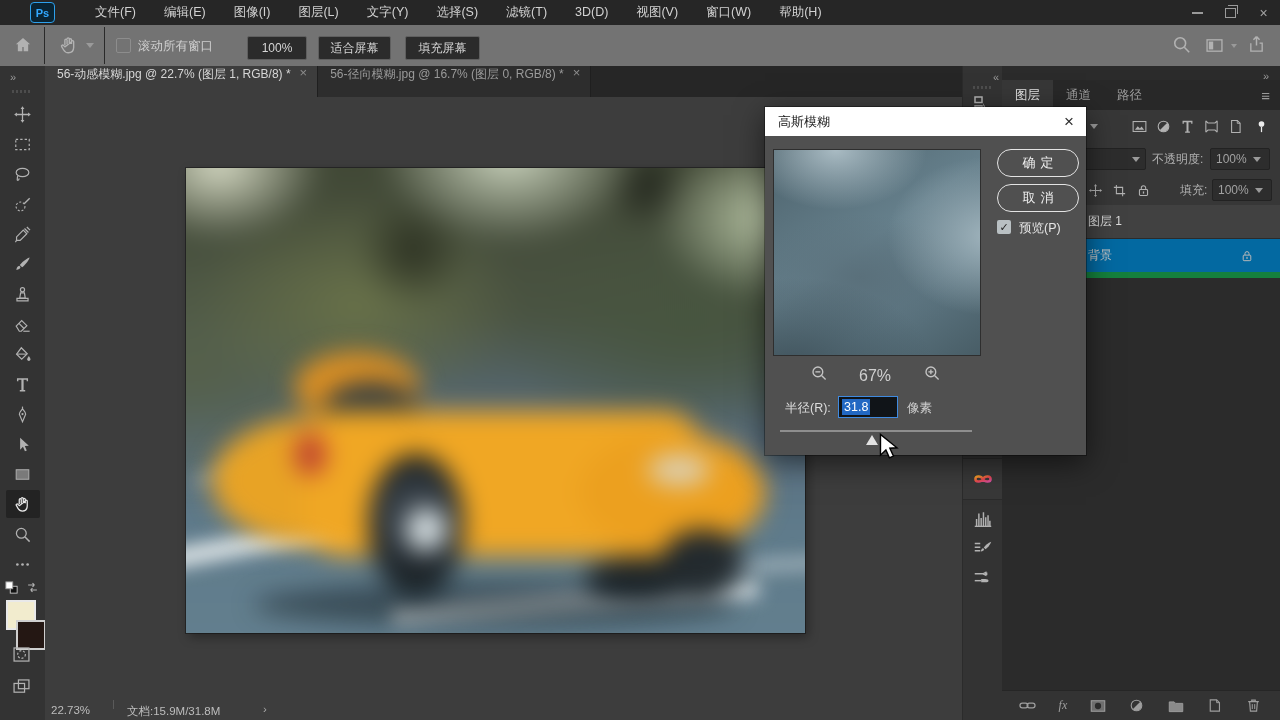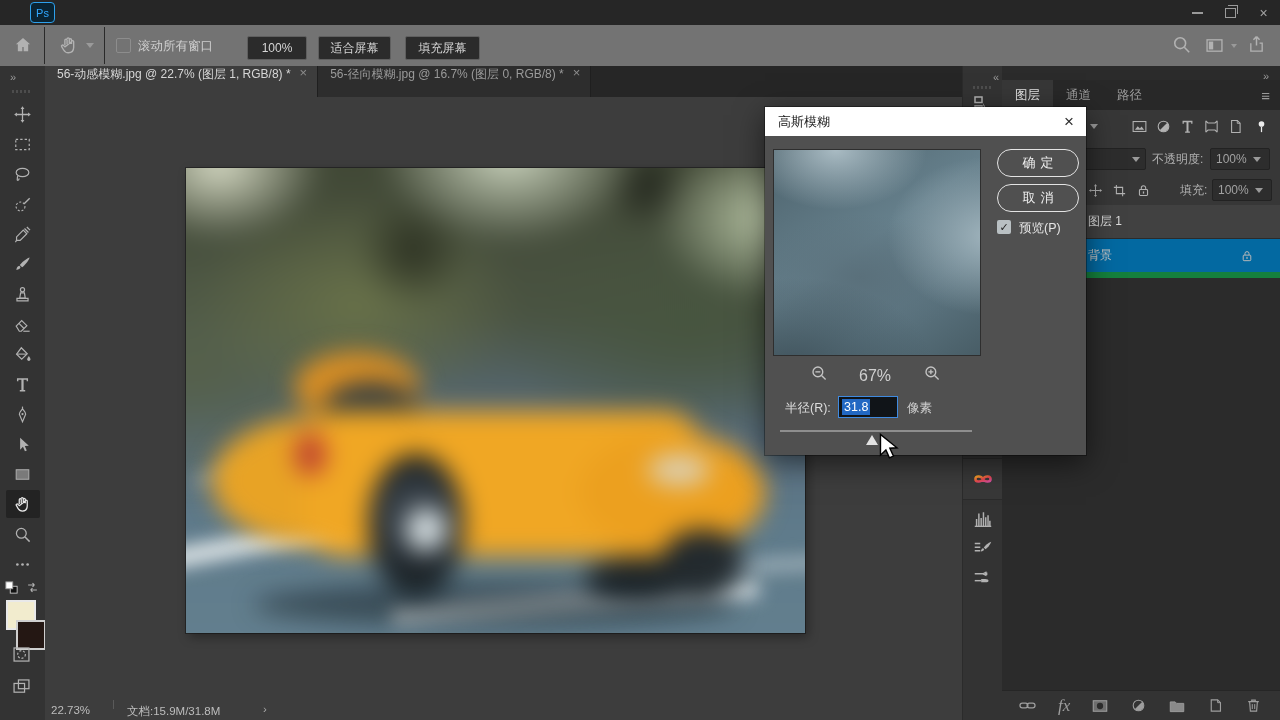--- a/index.html
+++ b/index.html
@@ -7,21 +7,21 @@
        font-family:"Liberation Sans","DejaVu Sans",sans-serif;color:#c8c8c8;
        -webkit-font-smoothing:antialiased;}
   .abs{position:absolute;}
   .ico{color:#b2b2b2;display:inline-flex;align-items:center;justify-content:center;}
   svg.i{display:block;}
   .tri-down{width:0;height:0;border-left:4px solid transparent;border-right:4px solid transparent;border-top:5px solid #9a9a9a;}
 
   
   #menubar{left:0;top:0;width:1280px;height:25px;background:#262626;display:flex;align-items:center;}
   #ps-logo{width:23px;height:19px;margin-left:30px;border:1px solid #2da0ec;border-radius:4px;background:#0a2433;
-           color:#31a8ff;font-size:11px;font-weight:normal;display:flex;align-items:center;justify-content:center;}
+           color:#31a8ff;font-size:11px;font-weight:bold;display:flex;align-items:center;justify-content:center;}
   #menu-items{display:flex;margin-left:26px;}
   .menu-item{padding:0 14px;font-size:12.5px;color:#d2d2d2;line-height:25px;white-space:nowrap;}
   #win-controls{margin-left:auto;display:flex;align-items:center;height:25px;}
   .win-btn{width:33px;height:25px;display:flex;align-items:center;justify-content:center;color:#9a9a9a;}
   .min-line{width:11px;height:2px;background:#9a9a9a;}
   .restore-box{width:9px;height:8px;border:1px solid #9a9a9a;position:relative;}
   .restore-box::before{content:"";position:absolute;left:2px;top:-4px;width:9px;height:8px;border:1px solid #9a9a9a;border-left:none;border-bottom:none;}
   .close-x{font-size:14px;color:#a2a2a2;line-height:1;}
 
   
@@ -85,21 +85,21 @@
   .panel-tab.active{background:#373737;color:#e2e2e2;}
   #panel-menu{margin-left:auto;margin-right:10px;color:#9a9a9a;font-size:15px;}
   .prow{position:absolute;left:0;width:278px;background:#373737;border-bottom:1px solid #2c2c2c;display:flex;align-items:center;}
   .plabel{font-size:12px;color:#b0b0b0;}
   .pvalue-box{height:20px;background:#2d2d2d;border:1px solid #222222;border-radius:2px;display:flex;align-items:center;
               padding:0 5px;gap:6px;font-size:12px;color:#a2a2a2;}
   .layer-row{position:absolute;left:0;width:278px;height:33px;display:flex;align-items:center;font-size:12px;}
   #panel-bottom{position:absolute;left:0;top:624px;width:278px;height:30px;background:#333333;border-top:1px solid #262626;
                 display:flex;align-items:center;justify-content:space-between;padding:0 18px 0 16px;box-sizing:border-box;}
   .pb-ico{color:#9e9e9e;display:flex;align-items:center;}
-  .fx-label{font-style:italic;font-size:17px;color:#9e9e9e;font-family:"Liberation Serif","DejaVu Serif",serif;}
+  .fx-label{font-style:italic;font-size:12px;color:#9e9e9e;font-family:"Liberation Serif","DejaVu Serif",serif;}
 
   
   #statusbar{left:45px;top:700px;width:917px;height:20px;background:#3d3d3d;font-size:11.5px;color:#bdbdbd;}
   #status-notch{position:absolute;left:68px;top:0;width:1px;height:9px;background:#5a5a5a;}
 
   
   #dialog{left:765px;top:107px;width:321px;height:348px;z-index:10;background:#505050;
           box-shadow:0 8px 28px rgba(0,0,0,.55), 0 0 0 1px rgba(0,0,0,.35);}
   #dialog-title{position:absolute;left:0;top:0;width:321px;height:29px;background:#ffffff;display:flex;align-items:center;}
   #dialog-title-text{margin-left:13px;font-size:13px;color:#1d1d1d;}
@@ -318,20 +318,33 @@
     <symbol id="s-pointer" viewBox="0 0 14 19">
         <path d="M1 1v14.6l3.8-3.7 2.5 5.6 2.8-1.3-2.5-5.5 5-.3Z" fill="#ffffff" stroke="#000000" stroke-width="1"></path>
       </symbol>
   </defs>
 </svg>
 
 <div id="app">
 
   <div id="menubar" class="abs">
     <div id="ps-logo">Ps</div>
+    <div id="menu-items">
+      <span class="menu-item">文件(F)</span>
+      <span class="menu-item">编辑(E)</span>
+      <span class="menu-item">图像(I)</span>
+      <span class="menu-item">图层(L)</span>
+      <span class="menu-item">文字(Y)</span>
+      <span class="menu-item">选择(S)</span>
+      <span class="menu-item">滤镜(T)</span>
+      <span class="menu-item">3D(D)</span>
+      <span class="menu-item">视图(V)</span>
+      <span class="menu-item">窗口(W)</span>
+      <span class="menu-item">帮助(H)</span>
+    </div>
     <div id="win-controls">
       <div class="win-btn">
           <span class="min-line"></span>
         </div>
       <div class="win-btn">
           <span class="restore-box"></span>
         </div>
       <div class="win-btn">
           <span class="close-x">×</span>
         </div>

